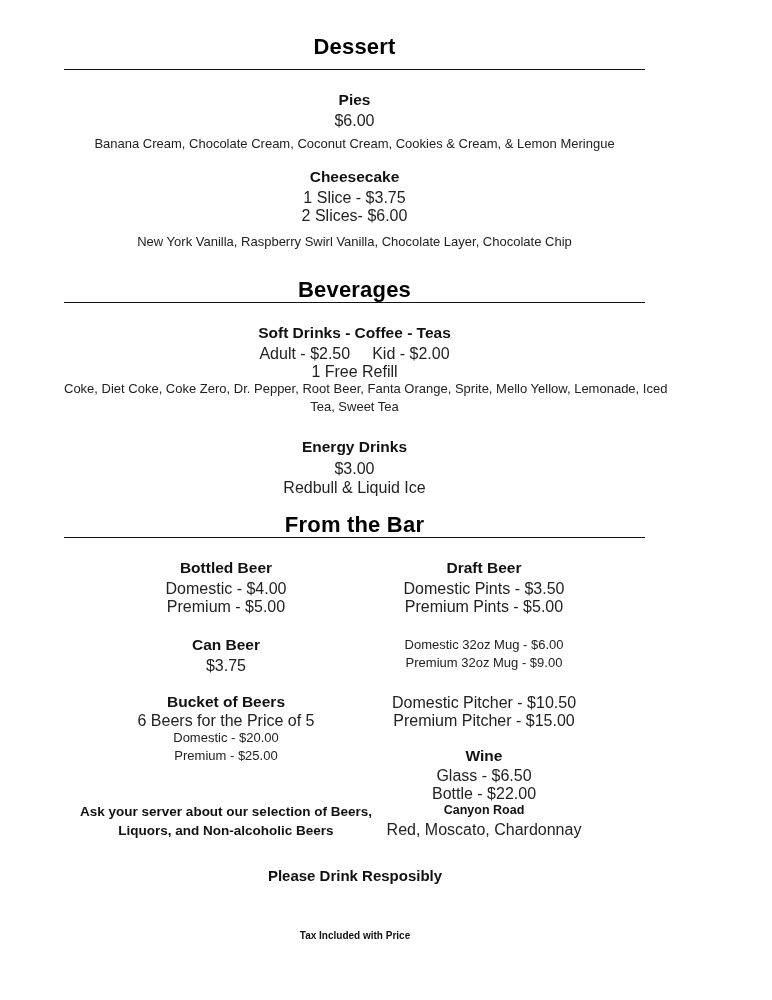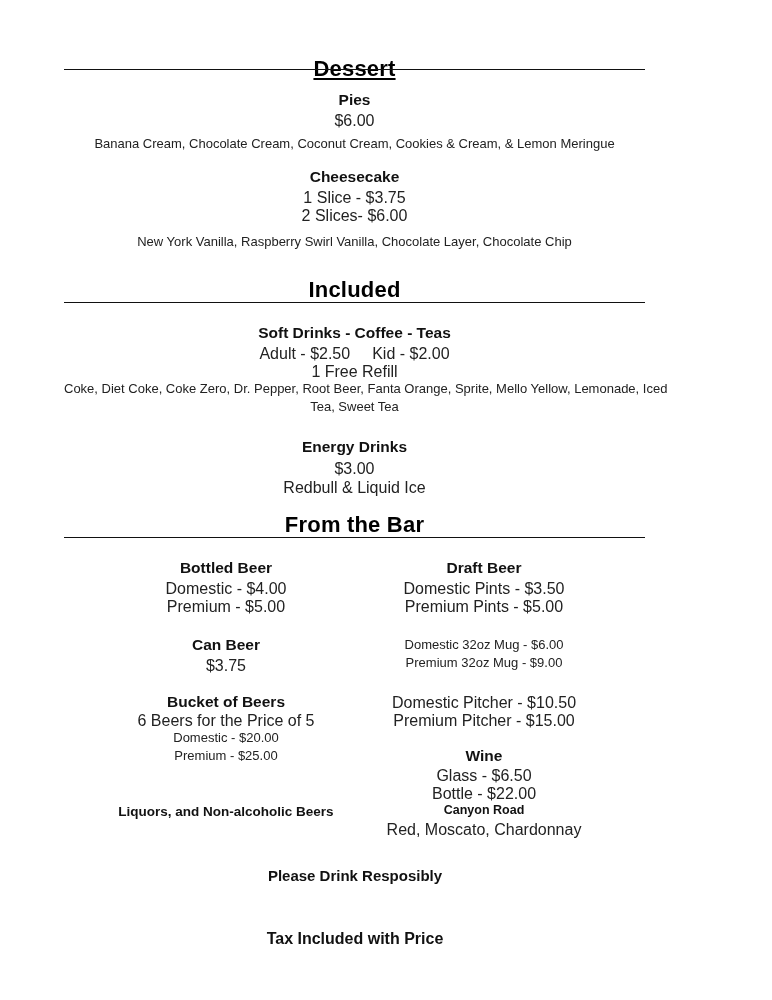--- a/index.html
+++ b/index.html
@@ -15,33 +15,33 @@
     .line { font-size: 16px; color: #222; }
     .line-md { font-size: 13px; color: #222; }
     .bold-sm { font-size: 12.5px; font-weight: bold; color: #111; }
     .col-left { left: 86px; width: 280px; text-align: center; }
     .col-right { left: 384px; width: 200px; text-align: center; }
     .note { font-size: 13.5px; font-weight: bold; color: #111; text-align: center; line-height: 19px; }
   </style>
 </head>
 <body>
 
-<div class="abs center section-title" style="top:56px;text-decoration:underline;">Dessert</div>
+<div class="abs center section-title" style="top:34px;">Dessert</div>
 <div class="rule" style="top:69px;"></div>
 
 <div class="abs center item-title" style="top:91px;">Pies</div>
 <div class="abs center line" style="top:112px;">$6.00</div>
 <div class="abs center line-md" style="top:136px;">Banana Cream, Chocolate Cream, Coconut Cream, Cookies &amp; Cream, &amp; Lemon Meringue</div>
 
 <div class="abs center item-title" style="top:168px;">Cheesecake</div>
 <div class="abs center line" style="top:189px;">1 Slice - $3.75</div>
 <div class="abs center line" style="top:207px;">2 Slices- $6.00</div>
 <div class="abs center line-md" style="top:234px;">New York Vanilla, Raspberry Swirl Vanilla, Chocolate Layer, Chocolate Chip</div>
 
-<div class="abs center section-title" style="top:277px;">Included</div>
+<div class="abs center section-title" style="top:277px;">Beverages</div>
 <div class="rule" style="top:302px;"></div>
 
 <div class="abs center item-title" style="top:324px;">Soft Drinks - Coffee - Teas</div>
 <div class="abs center line" style="top:345px;">
   <span>Adult - $2.50</span><span style="display:inline-block;width:22px;"></span><span>Kid - $2.00</span>
 </div>
 <div class="abs center line" style="top:363px;">1 Free Refill</div>
 <div class="abs center line-md" style="top:381px;">Coke, Diet Coke, Coke Zero, Dr. Pepper, Root Beer, Fanta Orange, Sprite, Mello Yellow, Lemonade, Iced</div>
 <div class="abs center line-md" style="top:399px;">Tea, Sweet Tea</div>
 
@@ -58,31 +58,32 @@
 
 <div class="abs col-left item-title" style="top:636px;">Can Beer</div>
 <div class="abs col-left line" style="top:657px;">$3.75</div>
 
 <div class="abs col-left item-title" style="top:693px;">Bucket of Beers</div>
 <div class="abs col-left line" style="top:712px;">6 Beers for the Price of 5</div>
 <div class="abs col-left line-md" style="top:730px;">Domestic - $20.00</div>
 <div class="abs col-left line-md" style="top:748px;">Premium - $25.00</div>
 
 <div class="abs note" style="left:66px;width:320px;top:802px;">
+  <div>Ask your server about our selection of Beers,</div>
   <div>Liquors, and Non-alcoholic Beers</div>
 </div>
 
 <div class="abs col-right item-title" style="top:559px;">Draft Beer</div>
 <div class="abs col-right line" style="top:580px;">Domestic Pints - $3.50</div>
 <div class="abs col-right line" style="top:598px;">Premium Pints - $5.00</div>
 <div class="abs col-right line-md" style="top:637px;">Domestic 32oz Mug - $6.00</div>
 <div class="abs col-right line-md" style="top:655px;">Premium 32oz Mug - $9.00</div>
 <div class="abs col-right line" style="top:694px;">Domestic Pitcher - $10.50</div>
 <div class="abs col-right line" style="top:712px;">Premium Pitcher - $15.00</div>
 
 <div class="abs col-right item-title" style="top:747px;">Wine</div>
 <div class="abs col-right line" style="top:767px;">Glass - $6.50</div>
 <div class="abs col-right line" style="top:785px;">Bottle - $22.00</div>
 <div class="abs col-right bold-sm" style="top:803px;">Canyon Road</div>
 <div class="abs col-right line" style="top:821px;">Red, Moscato, Chardonnay</div>
 
 <div class="abs note" style="left:205px;width:300px;top:866px;font-size:15px;">Please Drink Resposibly</div>
-<div class="abs bold-sm" style="left:205px;width:300px;top:930px;text-align:center;font-size:16px;">Tax Included with Price</div>
+<div class="abs bold-sm" style="left:205px;width:300px;top:930px;text-align:center;font-size:10px;">Tax Included with Price</div>
 
 </body></html>

